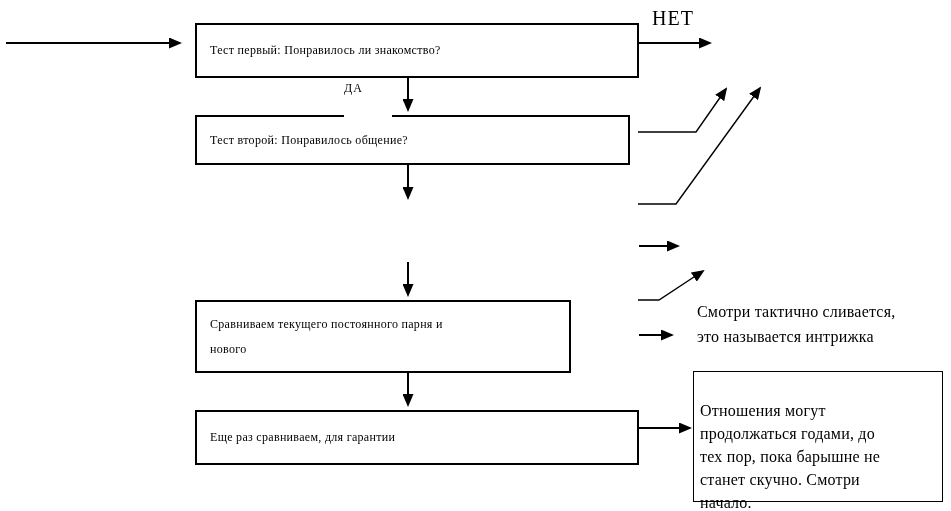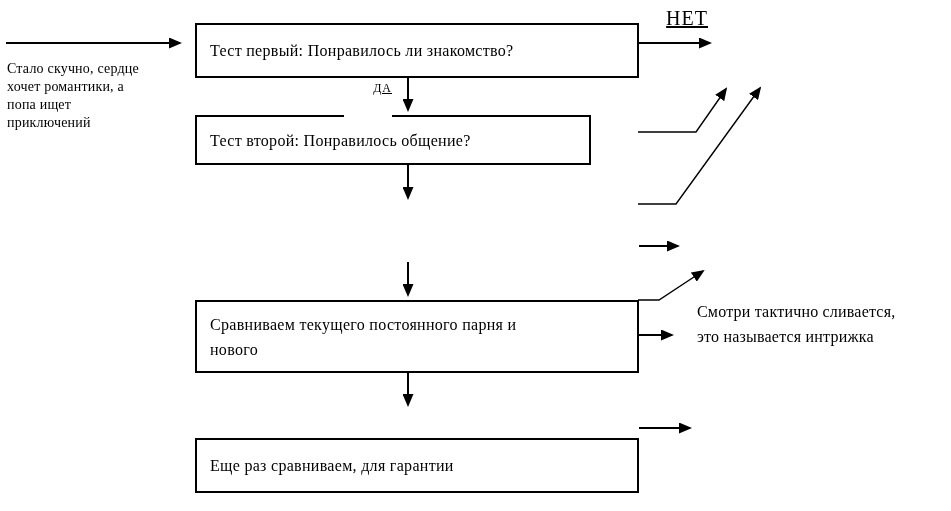--- a/index.html
+++ b/index.html
@@ -16,31 +16,31 @@
     z-index: 2;
   }
   .box {
     position: absolute;
     box-sizing: border-box;
     border: 2px solid #000000;
     background: #ffffff;
     display: flex;
     align-items: center;
     padding: 2px 8px 2px 13px;
-    font-size: 16px;
+    font-size: 12px;
     letter-spacing: 0.3px;
     line-height: 25px;
     white-space: pre-line;
     z-index: 1;
   }
   .box-1 { left: 195px; top: 23px;  width: 444px; height: 55px; }
-  .box-2 { left: 195px; top: 115px; width: 396px; height: 50px; }
+  .box-2 { left: 195px; top: 115px; width: 435px; height: 50px; }
   .box-3 { left: 195px; top: 204px; width: 444px; height: 58px; }
-  .box-4 { left: 195px; top: 300px; width: 444px; height: 73px; }
-  .box-5 { left: 195px; top: 410px; width: 444px; height: 55px; margin-top: 28px; }
+  .box-4 { left: 195px; top: 300px; width: 376px; height: 73px; }
+  .box-5 { left: 195px; top: 410px; width: 444px; height: 55px; }
   .result-box {
     position: absolute;
     left: 693px; top: 371px; width: 250px; height: 131px;
     box-sizing: border-box;
     border: 1px solid #000000;
     background: #ffffff;
     font-size: 16px;
     line-height: 23px;
     padding: 4px 4px 2px 6px;
     letter-spacing: 0.2px;
@@ -58,23 +58,22 @@
   }
   .annotation {
     font-size: 16px; line-height: 25px; letter-spacing: 0.2px;
   }
   .note-refusal   { left: 732px; top: 25px;  width: 210px; }
   .note-benefit   { left: 694px; top: 203px; width: 250px; }
   .note-fling     { left: 697px; top: 299px; width: 254px; }
   .edge-label {
     position: absolute;
     background: #ffffff;
-    text-align: right;
+    text-align: left;
     z-index: 3;
-    text-decoration: underline;
   }
   .label-no {
     left: 652px; top: 7px; width: 56px;
     font-size: 20px; letter-spacing: 1px;
   }
   .label-yes {
     left: 344px; top: 80px; width: 48px; height: 37px;
     font-size: 12px; letter-spacing: 1px;
     padding-top: 1px;
     box-sizing: border-box;
@@ -103,24 +102,20 @@
 
     <polyline points="638,132 696,132 726,89" fill="none" stroke="#000000" stroke-width="1.4" marker-end="url(#ah)"></polyline>
     <polyline points="638,204 676,204 760,88" fill="none" stroke="#000000" stroke-width="1.4" marker-end="url(#ah)"></polyline>
 
     <line x1="639" y1="246" x2="678" y2="246" stroke="#000000" stroke-width="2" marker-end="url(#ah)"></line>
     <polyline points="638,300 659,300 703,271" fill="none" stroke="#000000" stroke-width="1.4" marker-end="url(#ah)"></polyline>
     <line x1="639" y1="335" x2="672" y2="335" stroke="#000000" stroke-width="2" marker-end="url(#ah)"></line>
     <line x1="639" y1="428" x2="690" y2="428" stroke="#000000" stroke-width="2" marker-end="url(#ah)"></line>
   </svg>
 
-  <div class="note start-note">Стало скучно, сердце
-хочет романтики, а
-попа ищет
-приключений</div>
 
   <div class="box box-1">
     <span>Тест первый: Понравилось ли знакомство?</span>
   </div>
   <div class="box box-2">
     <span>Тест второй: Понравилось общение?</span>
   </div>
   <div class="box box-4">
     <span>Сравниваем текущего постоянного парня и
 нового</span>
@@ -128,14 +123,21 @@
   <div class="box box-5">
     <span>Еще раз сравниваем, для гарантии</span>
   </div>
 
   <div class="edge-label label-no">НЕТ</div>
   <div class="edge-label label-yes">ДА</div>
 
   <div class="note annotation note-fling">Смотри тактично сливается,
 это называется интрижка</div>
 
+  <div class="result-box">
+    <span>Отношения могут
+продолжаться годами, до
+тех пор, пока барышне не
+станет скучно. Смотри
+начало.</span>
+  </div>
 
 </div>
 
 </body></html>

